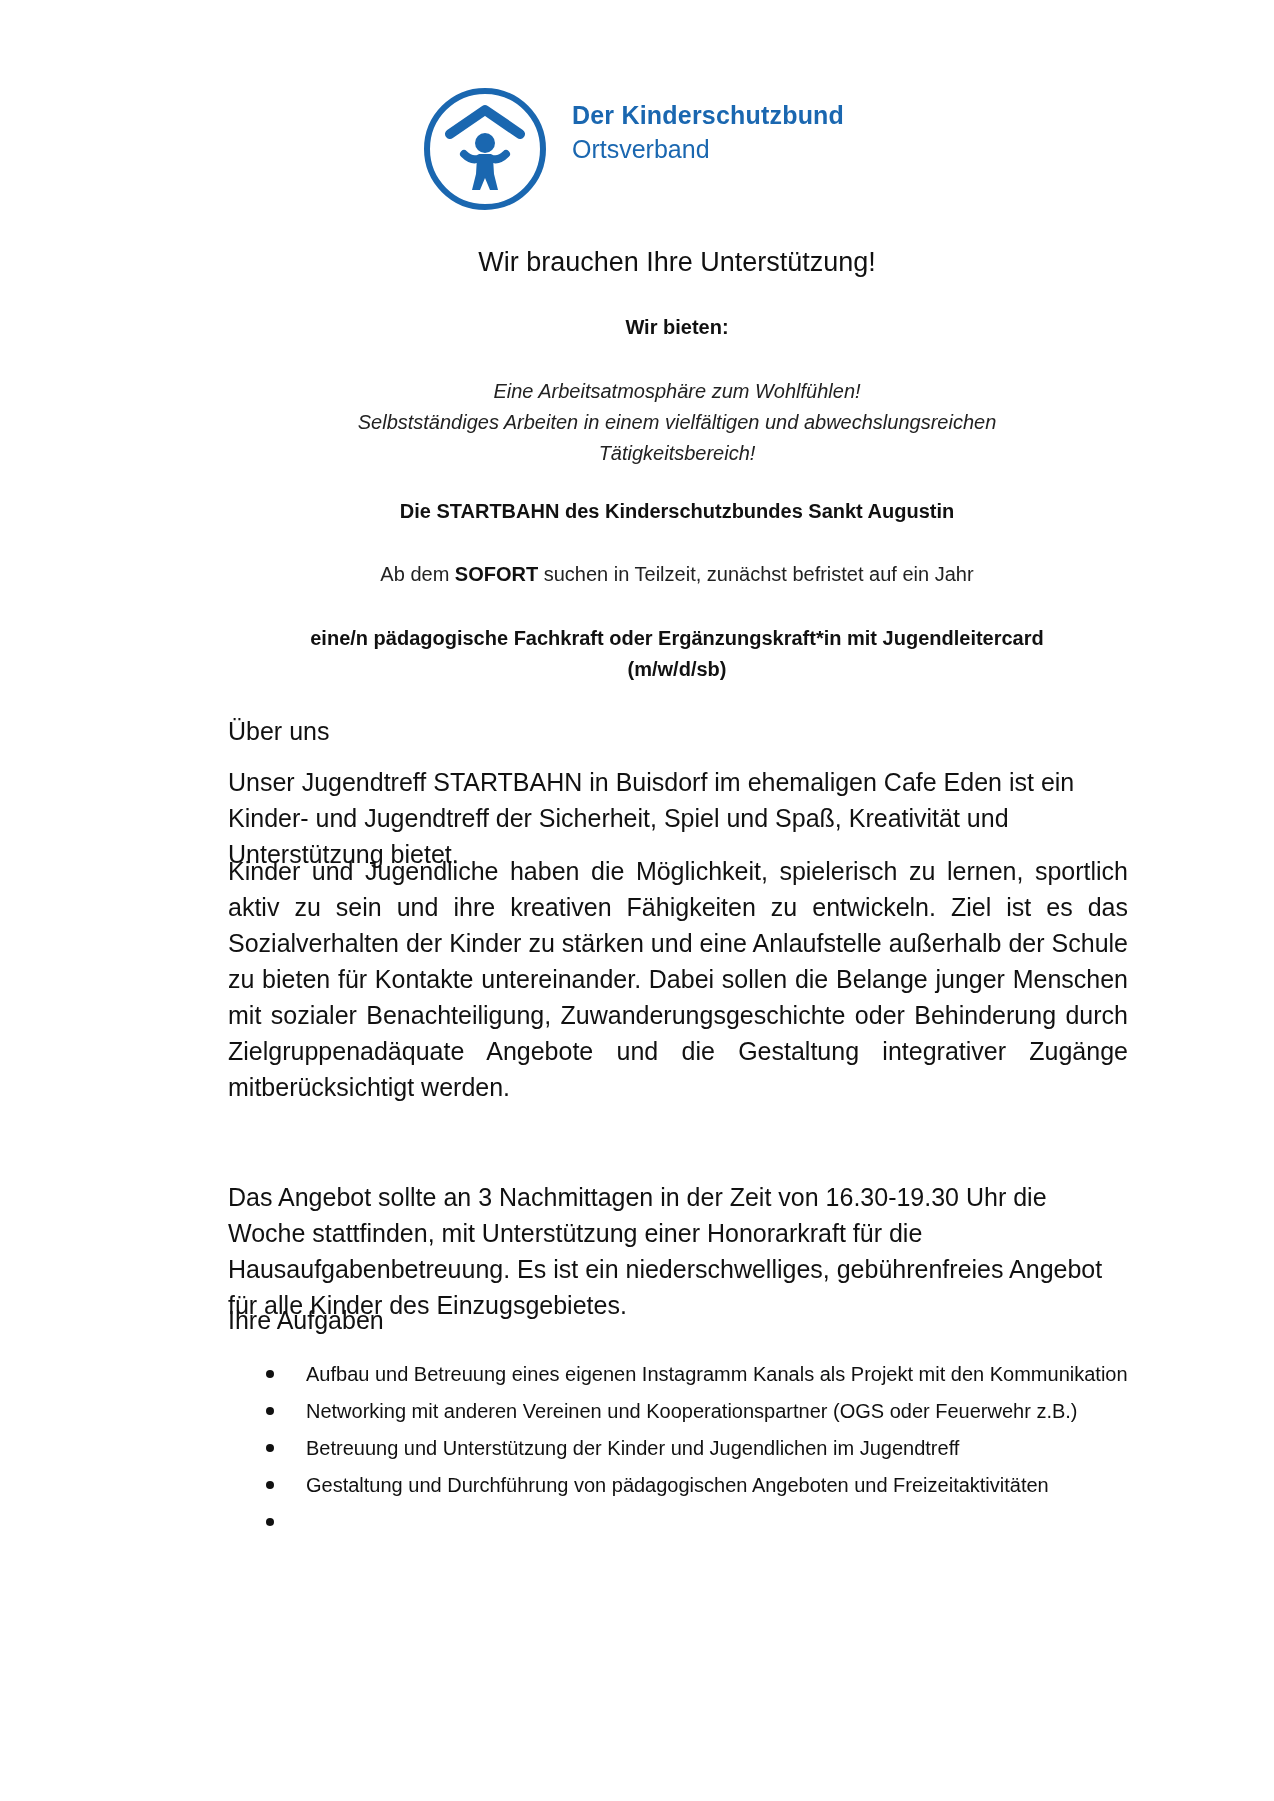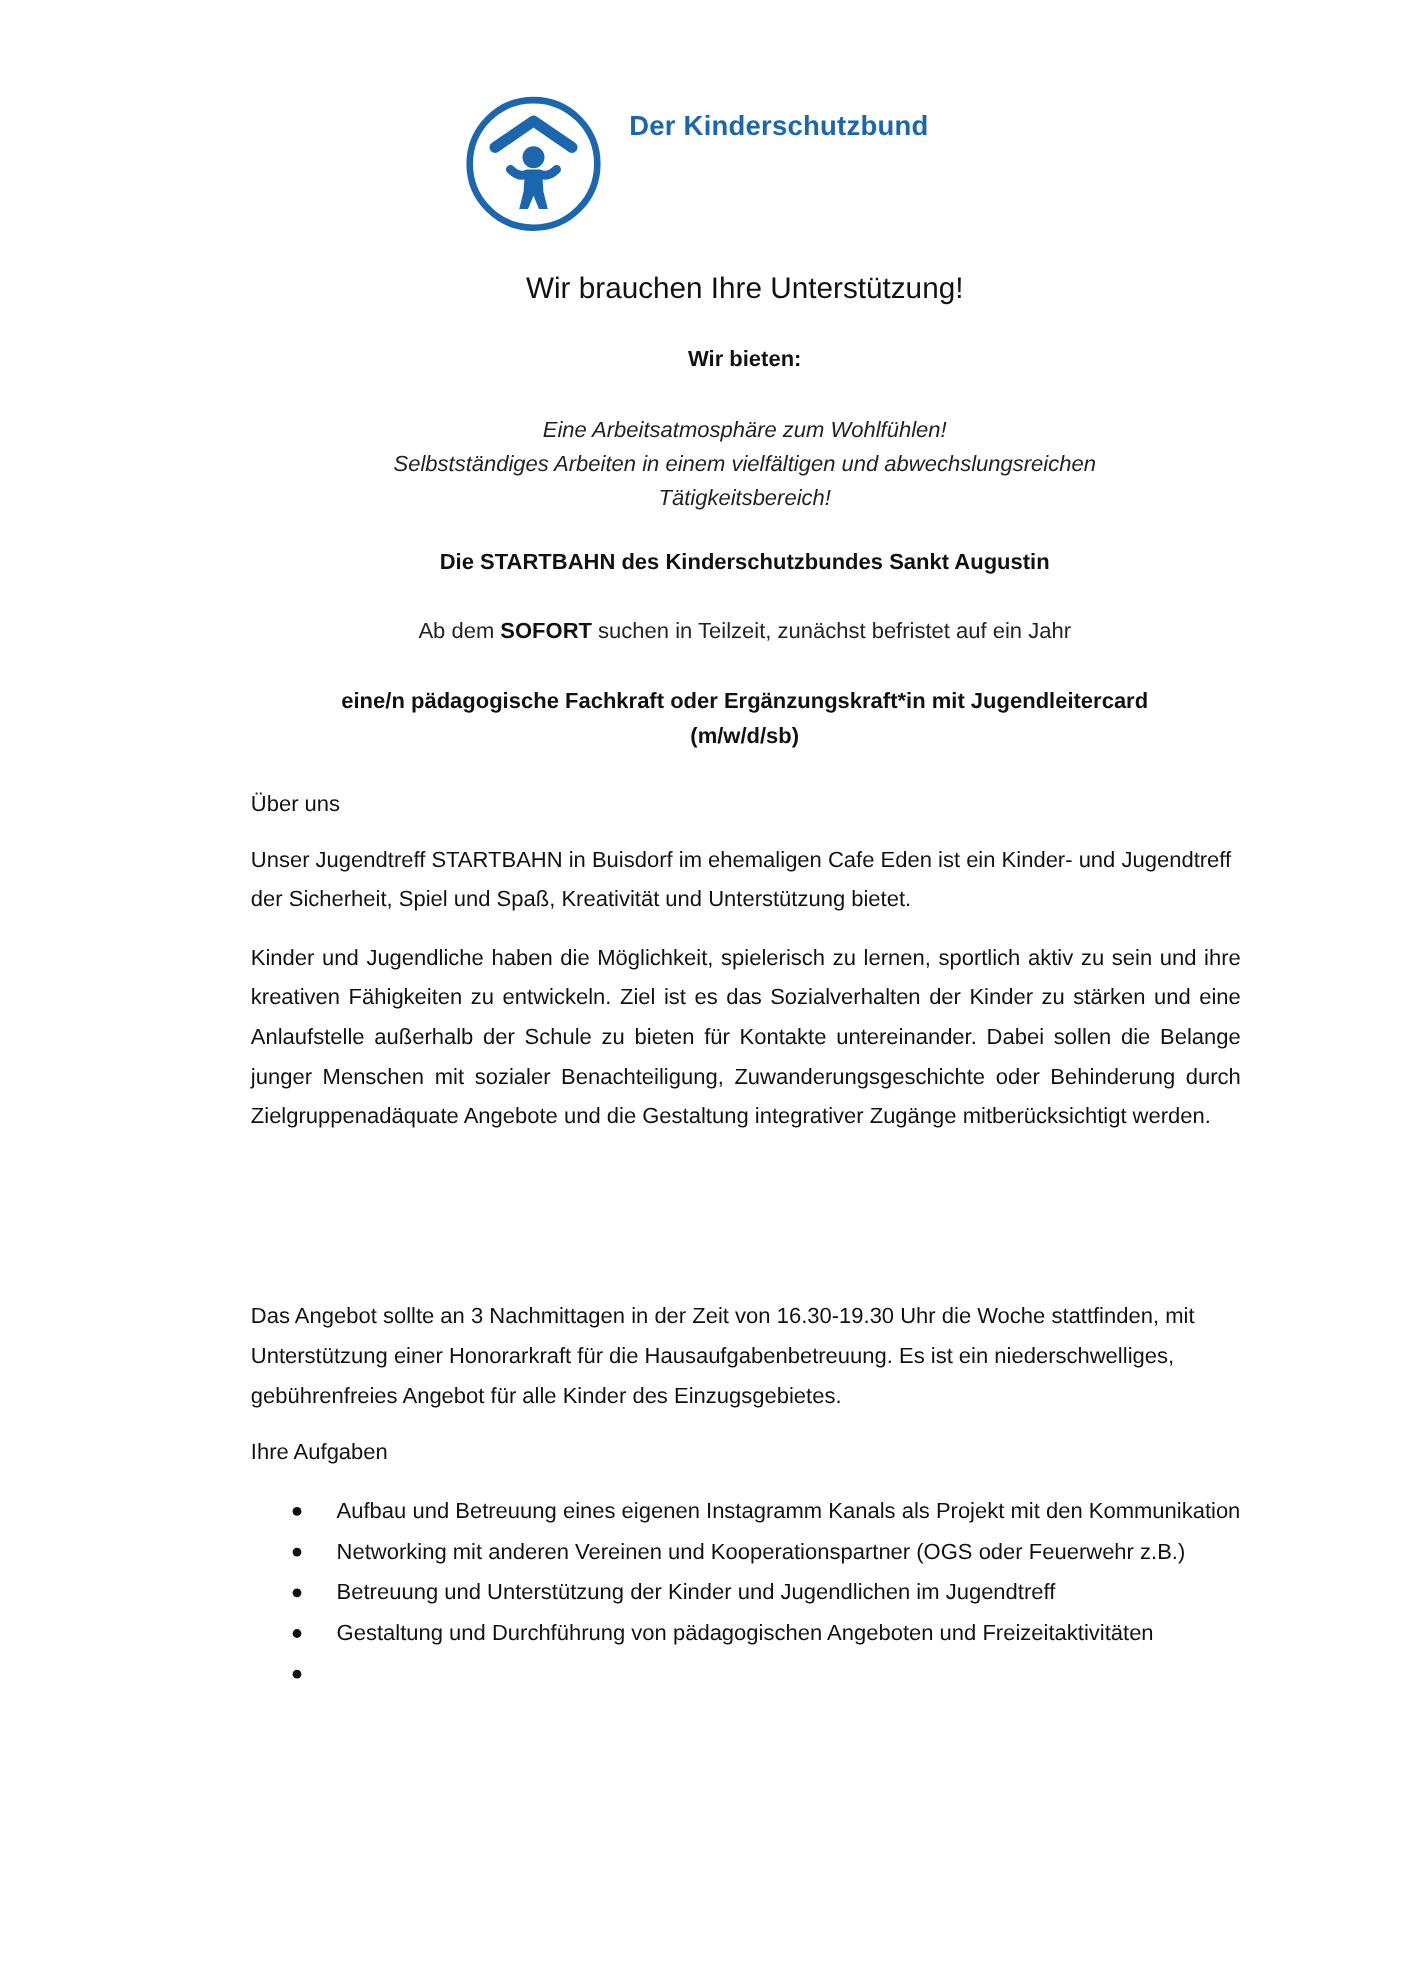--- a/index.html
+++ b/index.html
@@ -18,21 +18,21 @@
 
     .center { position: absolute; left: 0; width: 1354px; text-align: center; }
     .title { top: 247px; font-size: 27px; }
     .offer-heading { top: 316px; font-size: 20px; font-weight: bold; }
     .offer-lines { top: 376px; font-size: 20px; font-style: italic; line-height: 31px; color: #222; }
     .startbahn { top: 500px; font-size: 20px; font-weight: bold; }
     .search-line { top: 563px; font-size: 20px; color: #222; }
     .search-line b { color: #111; }
     .position { top: 623px; font-size: 20px; font-weight: bold; line-height: 31px; }
 
-    .body-block { position: absolute; left: 228px; width: 900px; font-size: 20px; line-height: 36px; color: #111; }
+    .body-block { position: absolute; left: 228px; width: 900px; font-size: 25px; line-height: 36px; color: #111; }
     .justify { text-align: justify; }
     .about-heading { top: 713px; }
     .about-p1 { top: 764px; }
     .about-p2 { top: 853px; }
     .offer-p { top: 1179px; }
     .tasks-heading { top: 1302px; }
 
     .tasks-list { position: absolute; left: 228px; top: 1356px; width: 900px; margin: 0; padding: 0; list-style: none; font-size: 20px; line-height: 36px; }
     .tasks-list li { position: relative; padding-left: 78px; margin-bottom: 1px; }
     .tasks-list li .bullet { position: absolute; left: 38px; top: 14px; width: 8px; height: 8px; border-radius: 50%; background: #111; }
@@ -45,20 +45,21 @@
   <div class="logo">
     <svg width="126" height="126" viewBox="0 0 126 126">
       <circle cx="63" cy="63" r="58" fill="none" stroke="#1a67b0" stroke-width="6"></circle>
       <path d="M28 48 L63 24 L98 48" fill="none" stroke="#1a67b0" stroke-width="10" stroke-linecap="round" stroke-linejoin="round"></path>
       <circle cx="63" cy="57" r="10" fill="#1a67b0"></circle>
       <path d="M42 68 Q50 76 58 72 L68 72 Q76 76 84 68" fill="none" stroke="#1a67b0" stroke-width="8" stroke-linecap="round"></path>
       <path d="M55 72 L71 72 L72 88 L76 104 L68 104 L63 92 L58 104 L50 104 L54 88 Z" fill="#1a67b0"></path>
     </svg>
     <div class="logo-text">
       <div class="logo-line1">Der Kinderschutzbund</div>
+      <div class="logo-line2">Ortsverband</div>
     </div>
   </div>
 
   <div class="center title">Wir brauchen Ihre Unterstützung!</div>
   <div class="center offer-heading">Wir bieten:</div>
   <div class="center offer-lines">
     <div>Eine Arbeitsatmosphäre zum Wohlfühlen!</div>
     <div>Selbstständiges Arbeiten in einem vielfältigen und abwechslungsreichen</div>
     <div>Tätigkeitsbereich!</div>
   </div>

